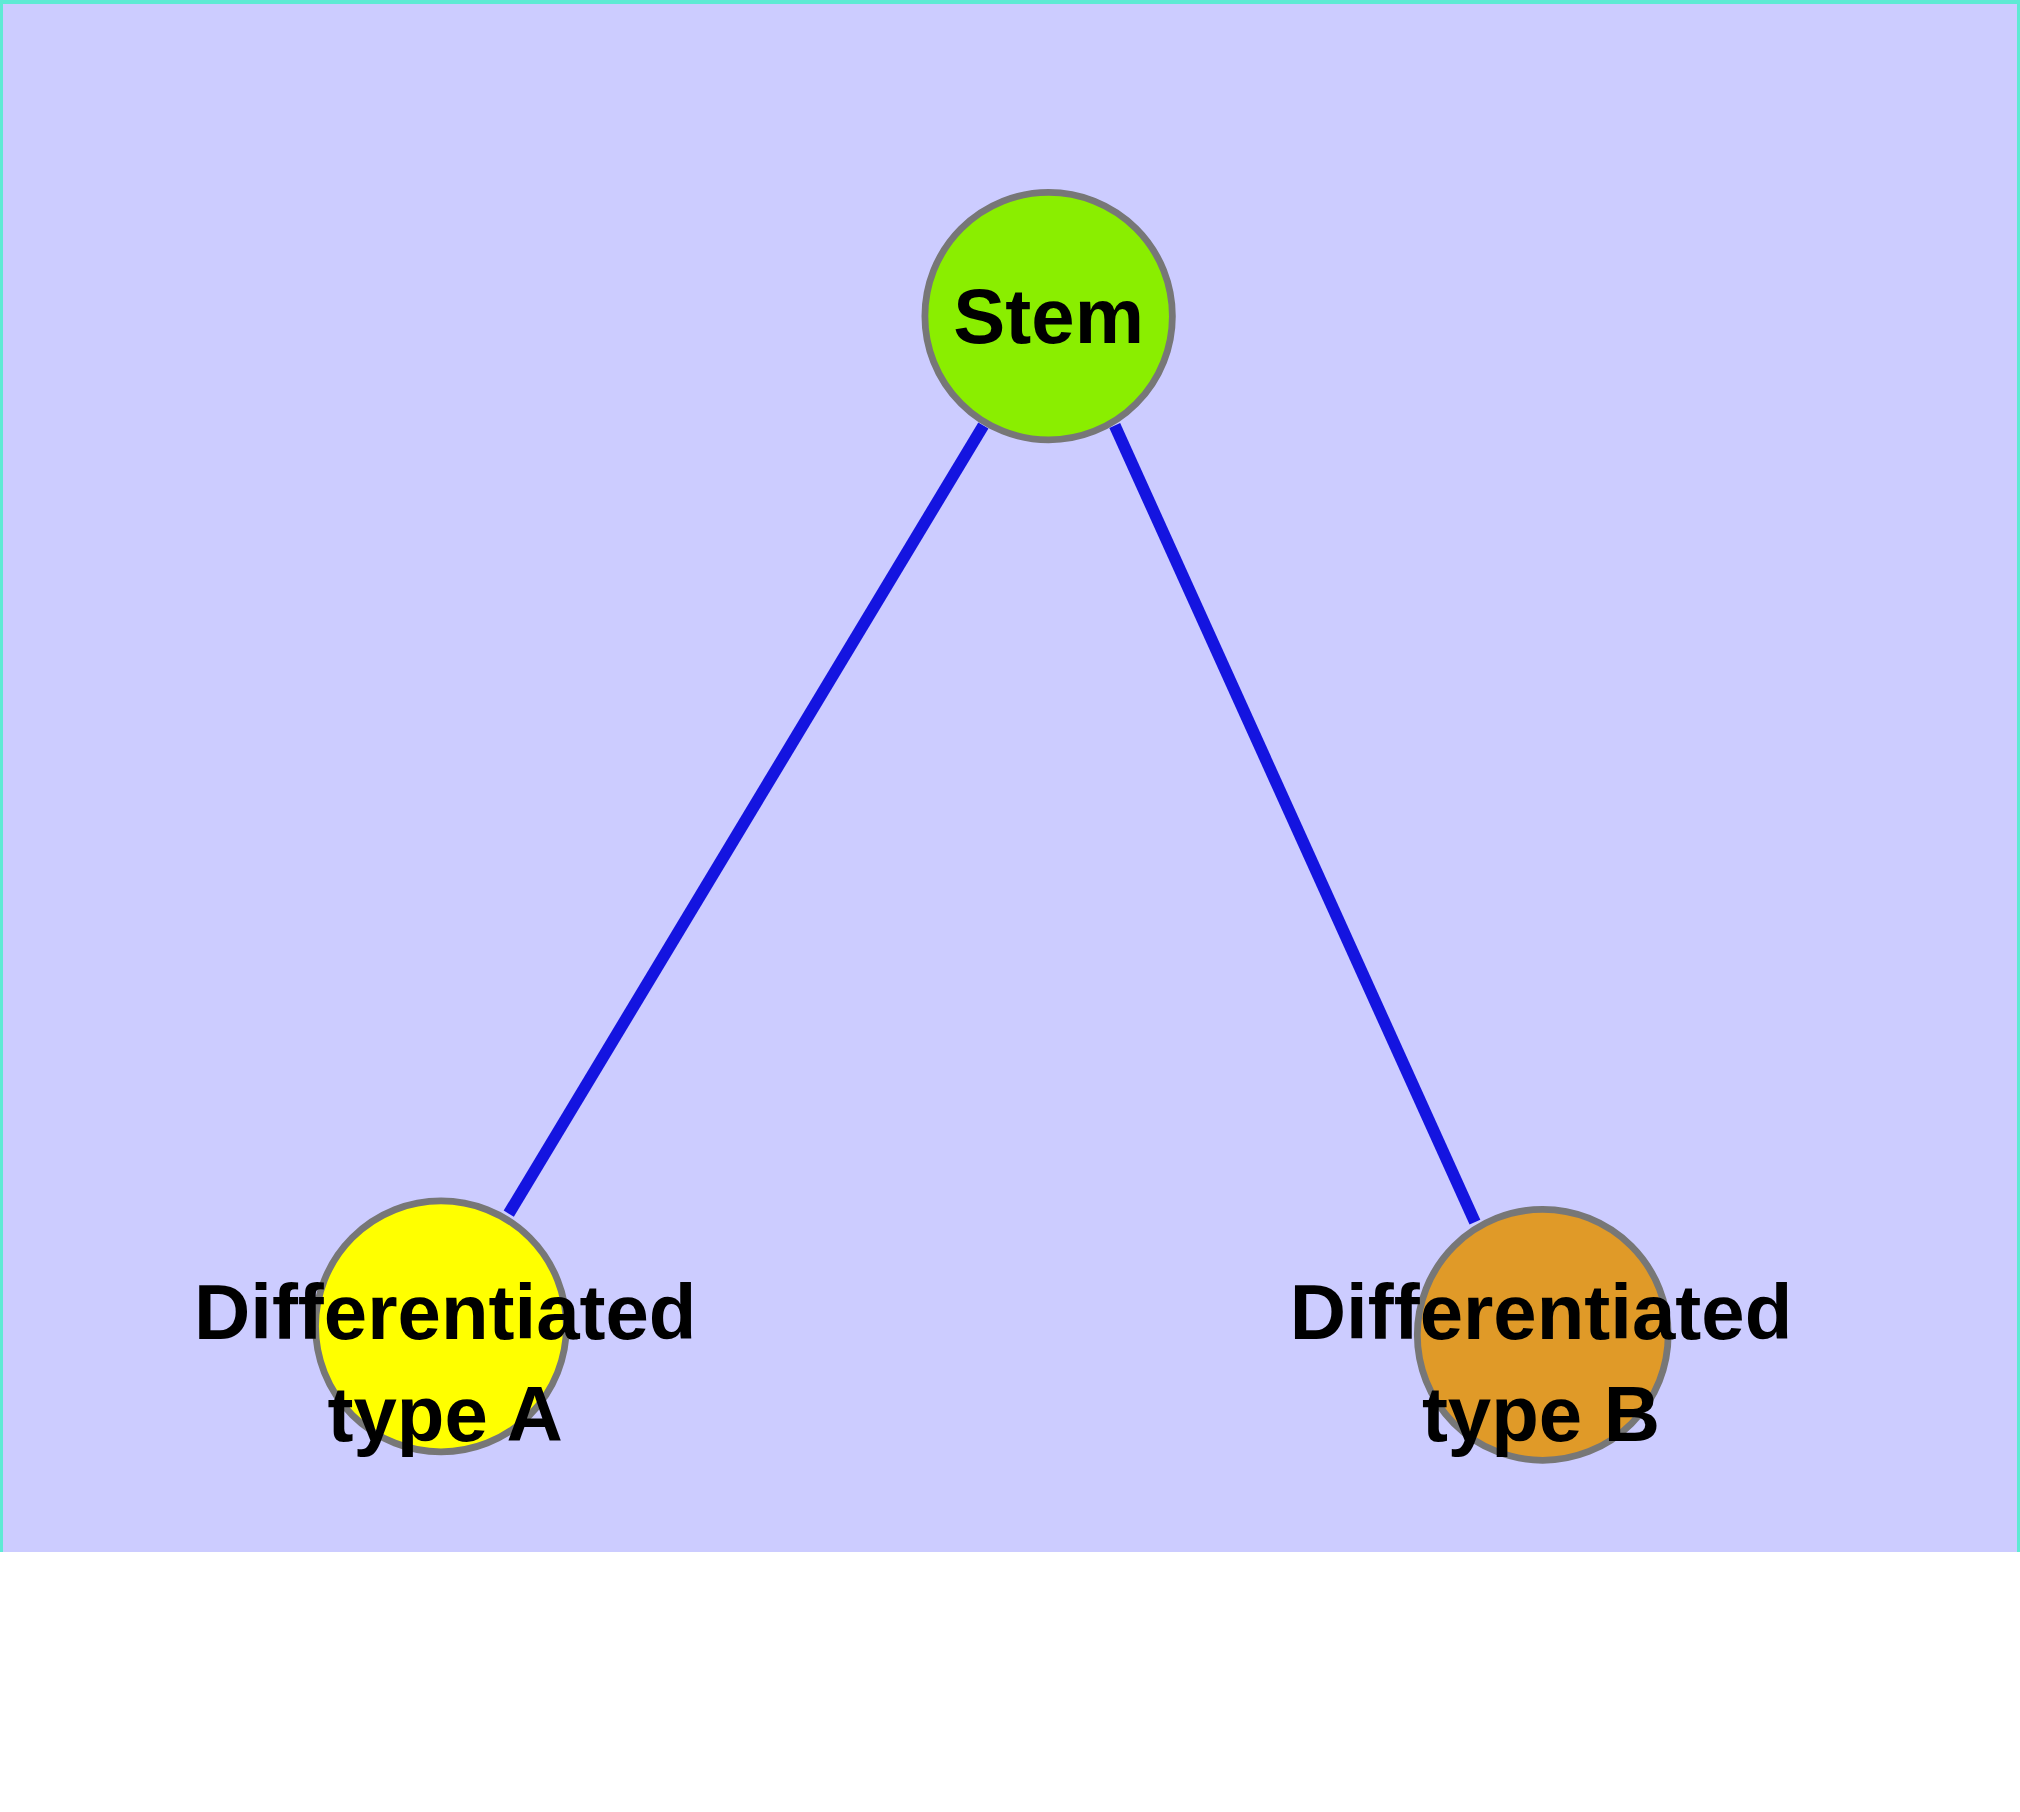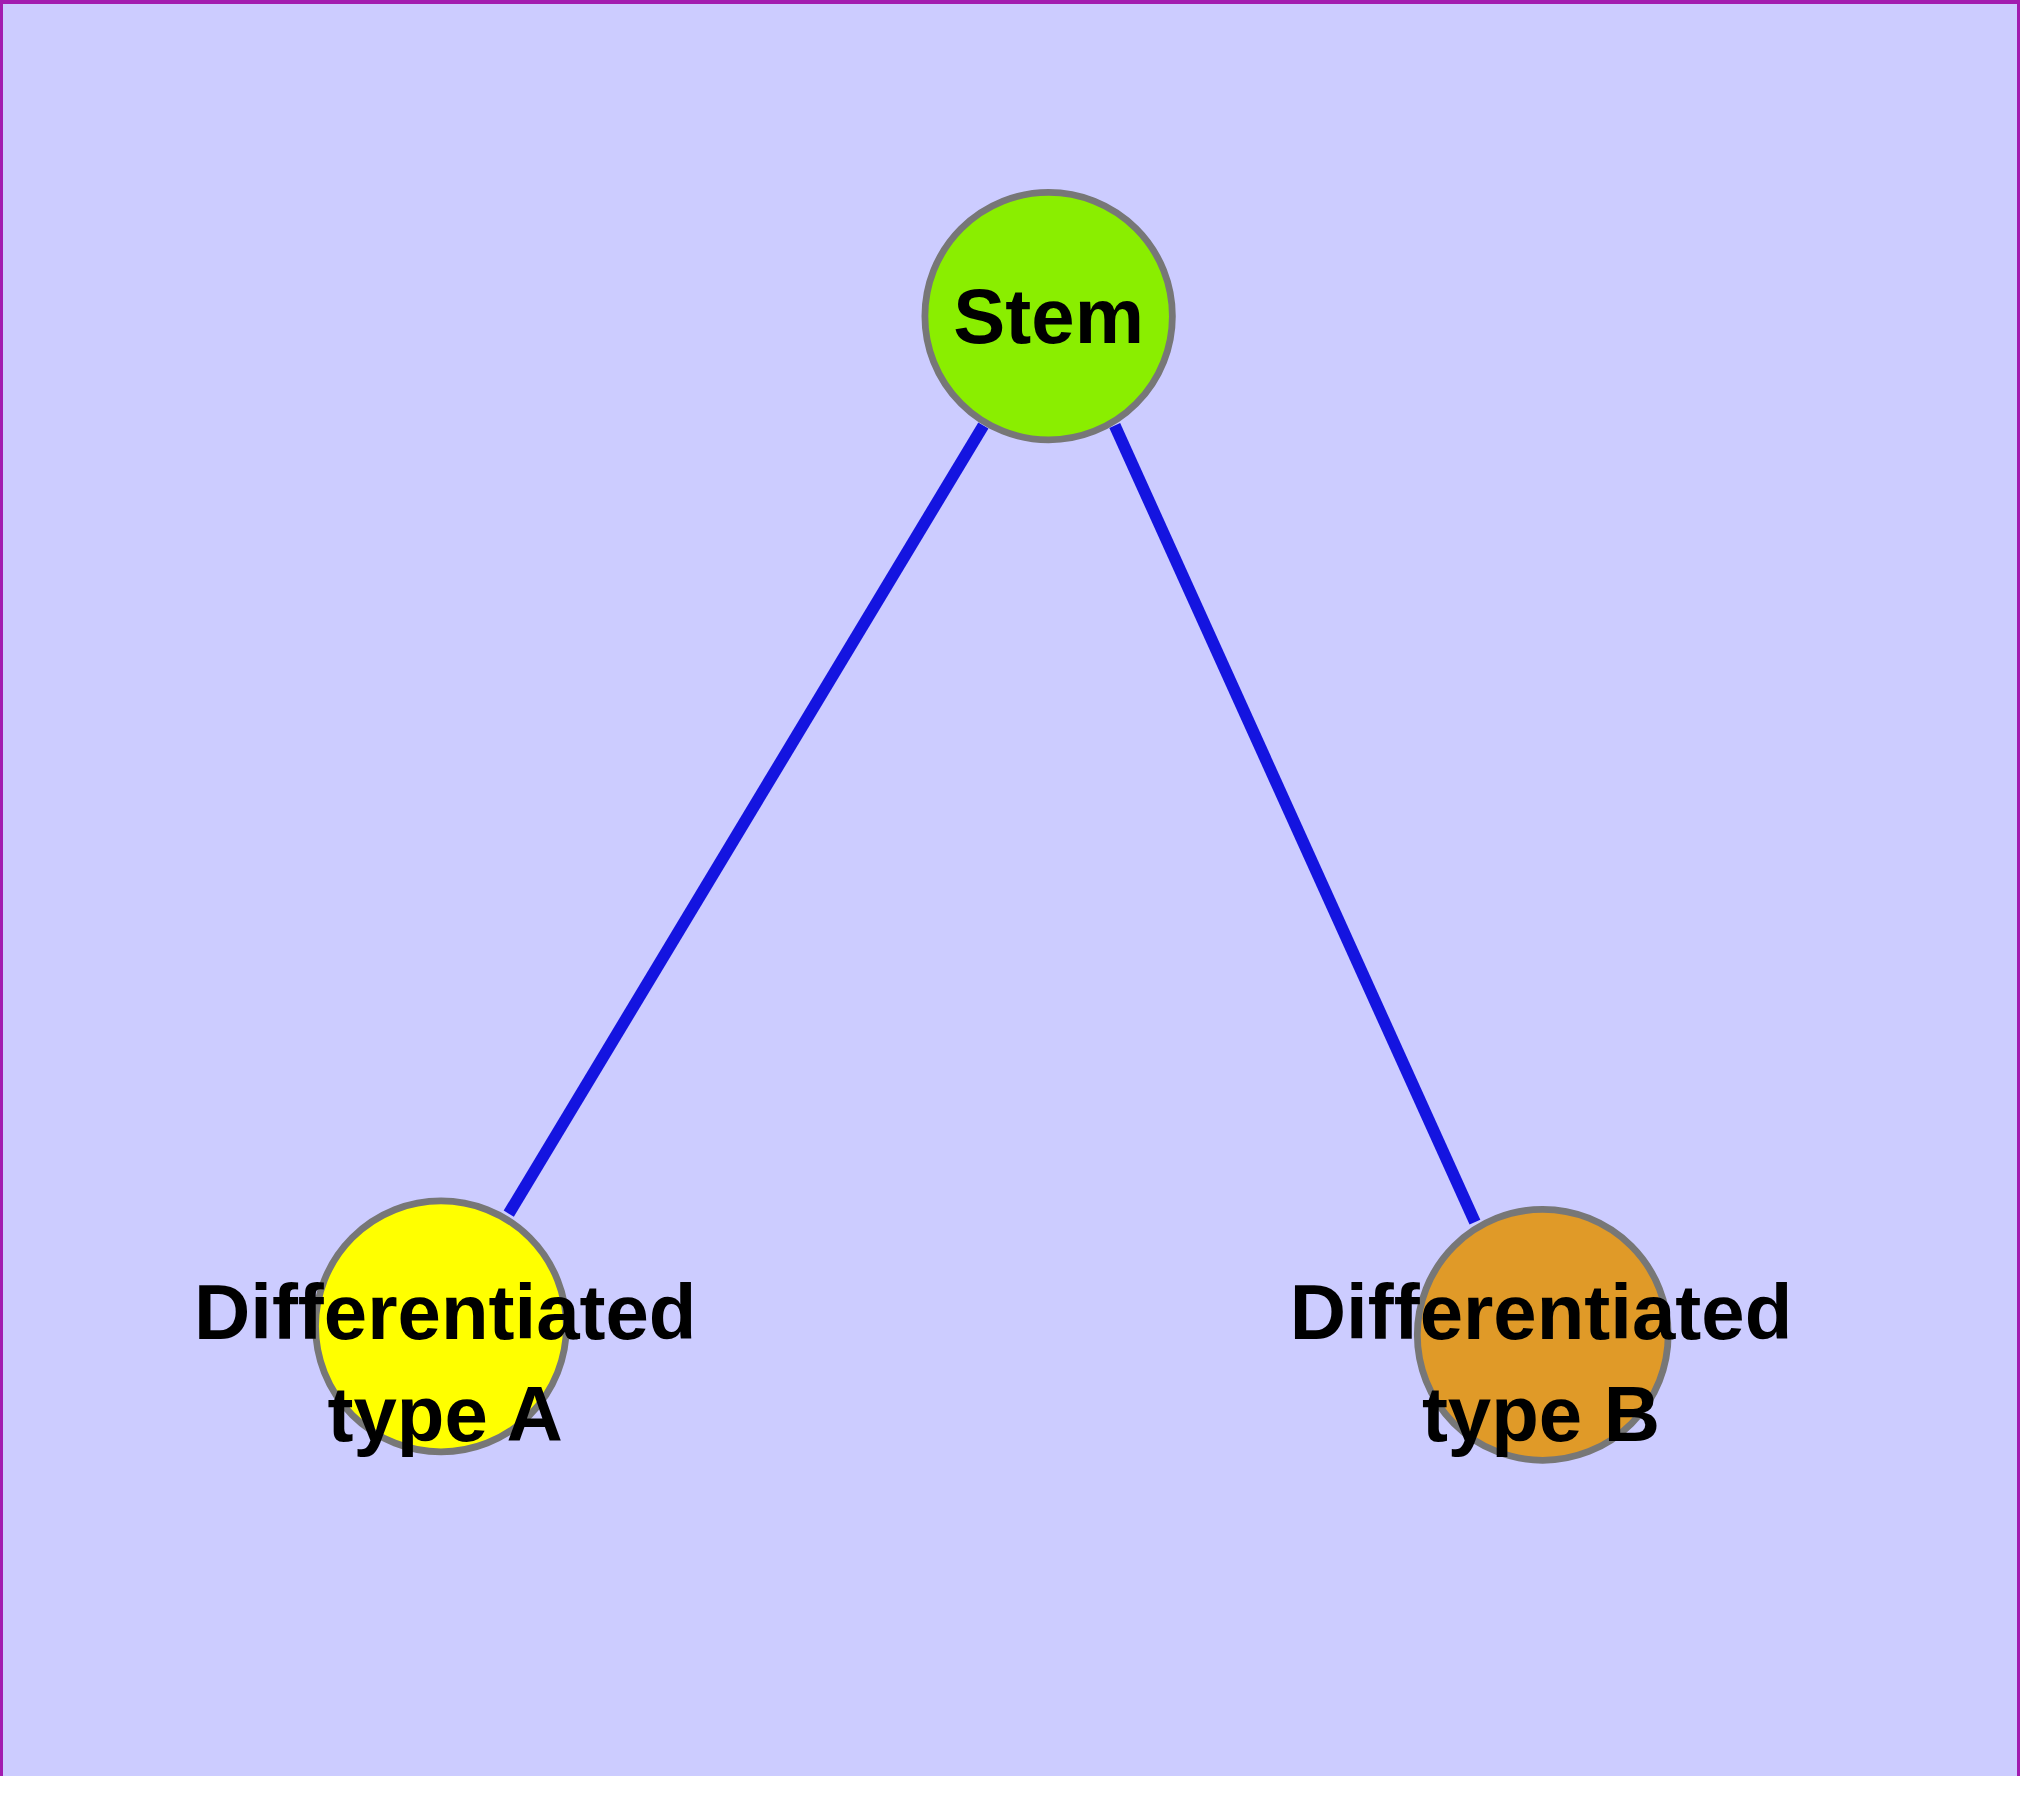--- a/index.html
+++ b/index.html
@@ -3,22 +3,22 @@
 <meta charset="utf-8">
 <style>
   html, body {
     margin: 0;
     padding: 0;
     background: #ffffff;
   }
   #canvas {
     position: relative;
     width: 2021px;
-    height: 1776px;
-    background: #a21caf;
+    height: 1552px;
+    background: #5eead4;
     overflow: hidden;
     font-family: "Liberation Sans", "DejaVu Sans", sans-serif;
   }
   #plot-area {
     position: absolute;
     left: 3.4px;
     top: 4.2px;
     width: 2014px;
     height: 1804px;
     background: #ccccff;

